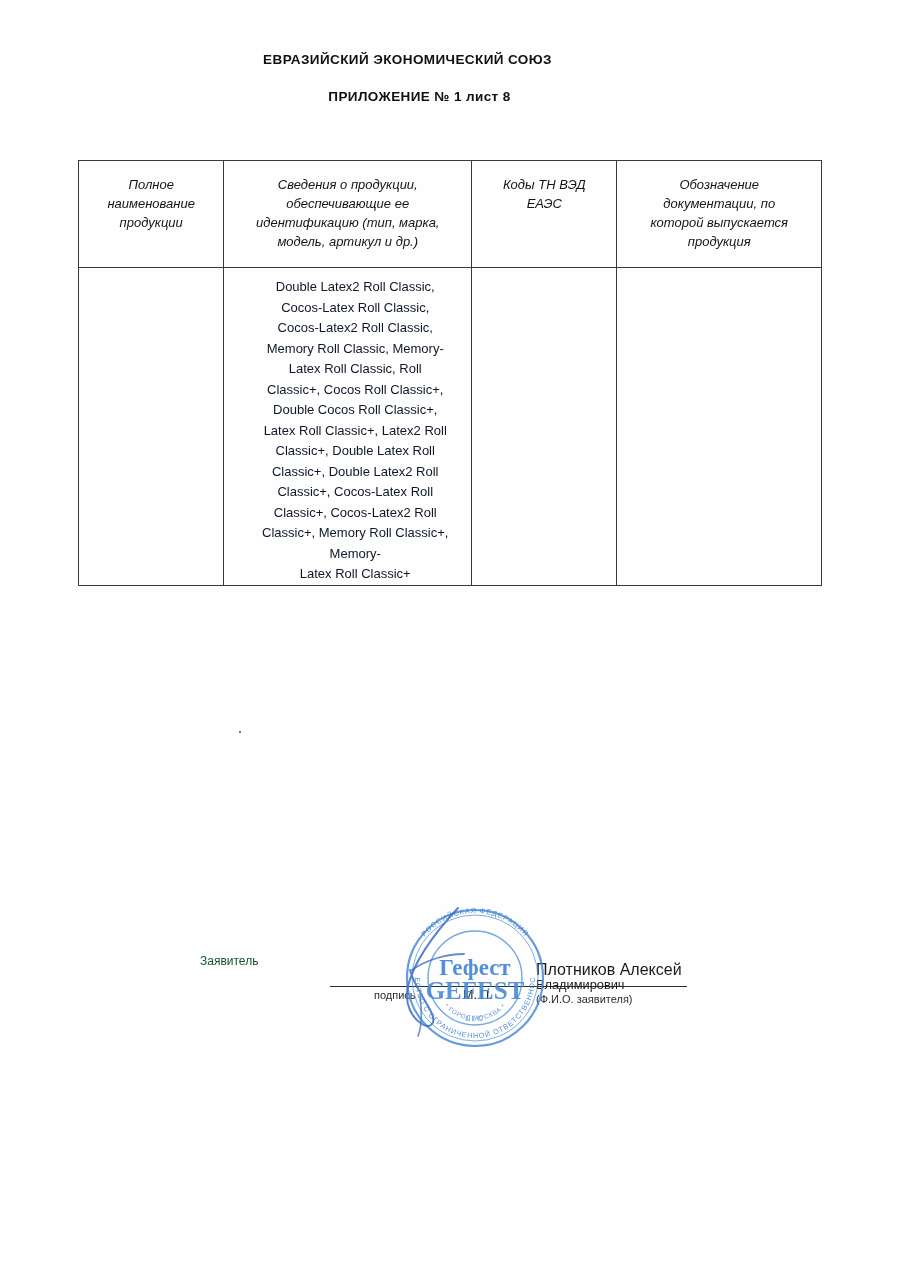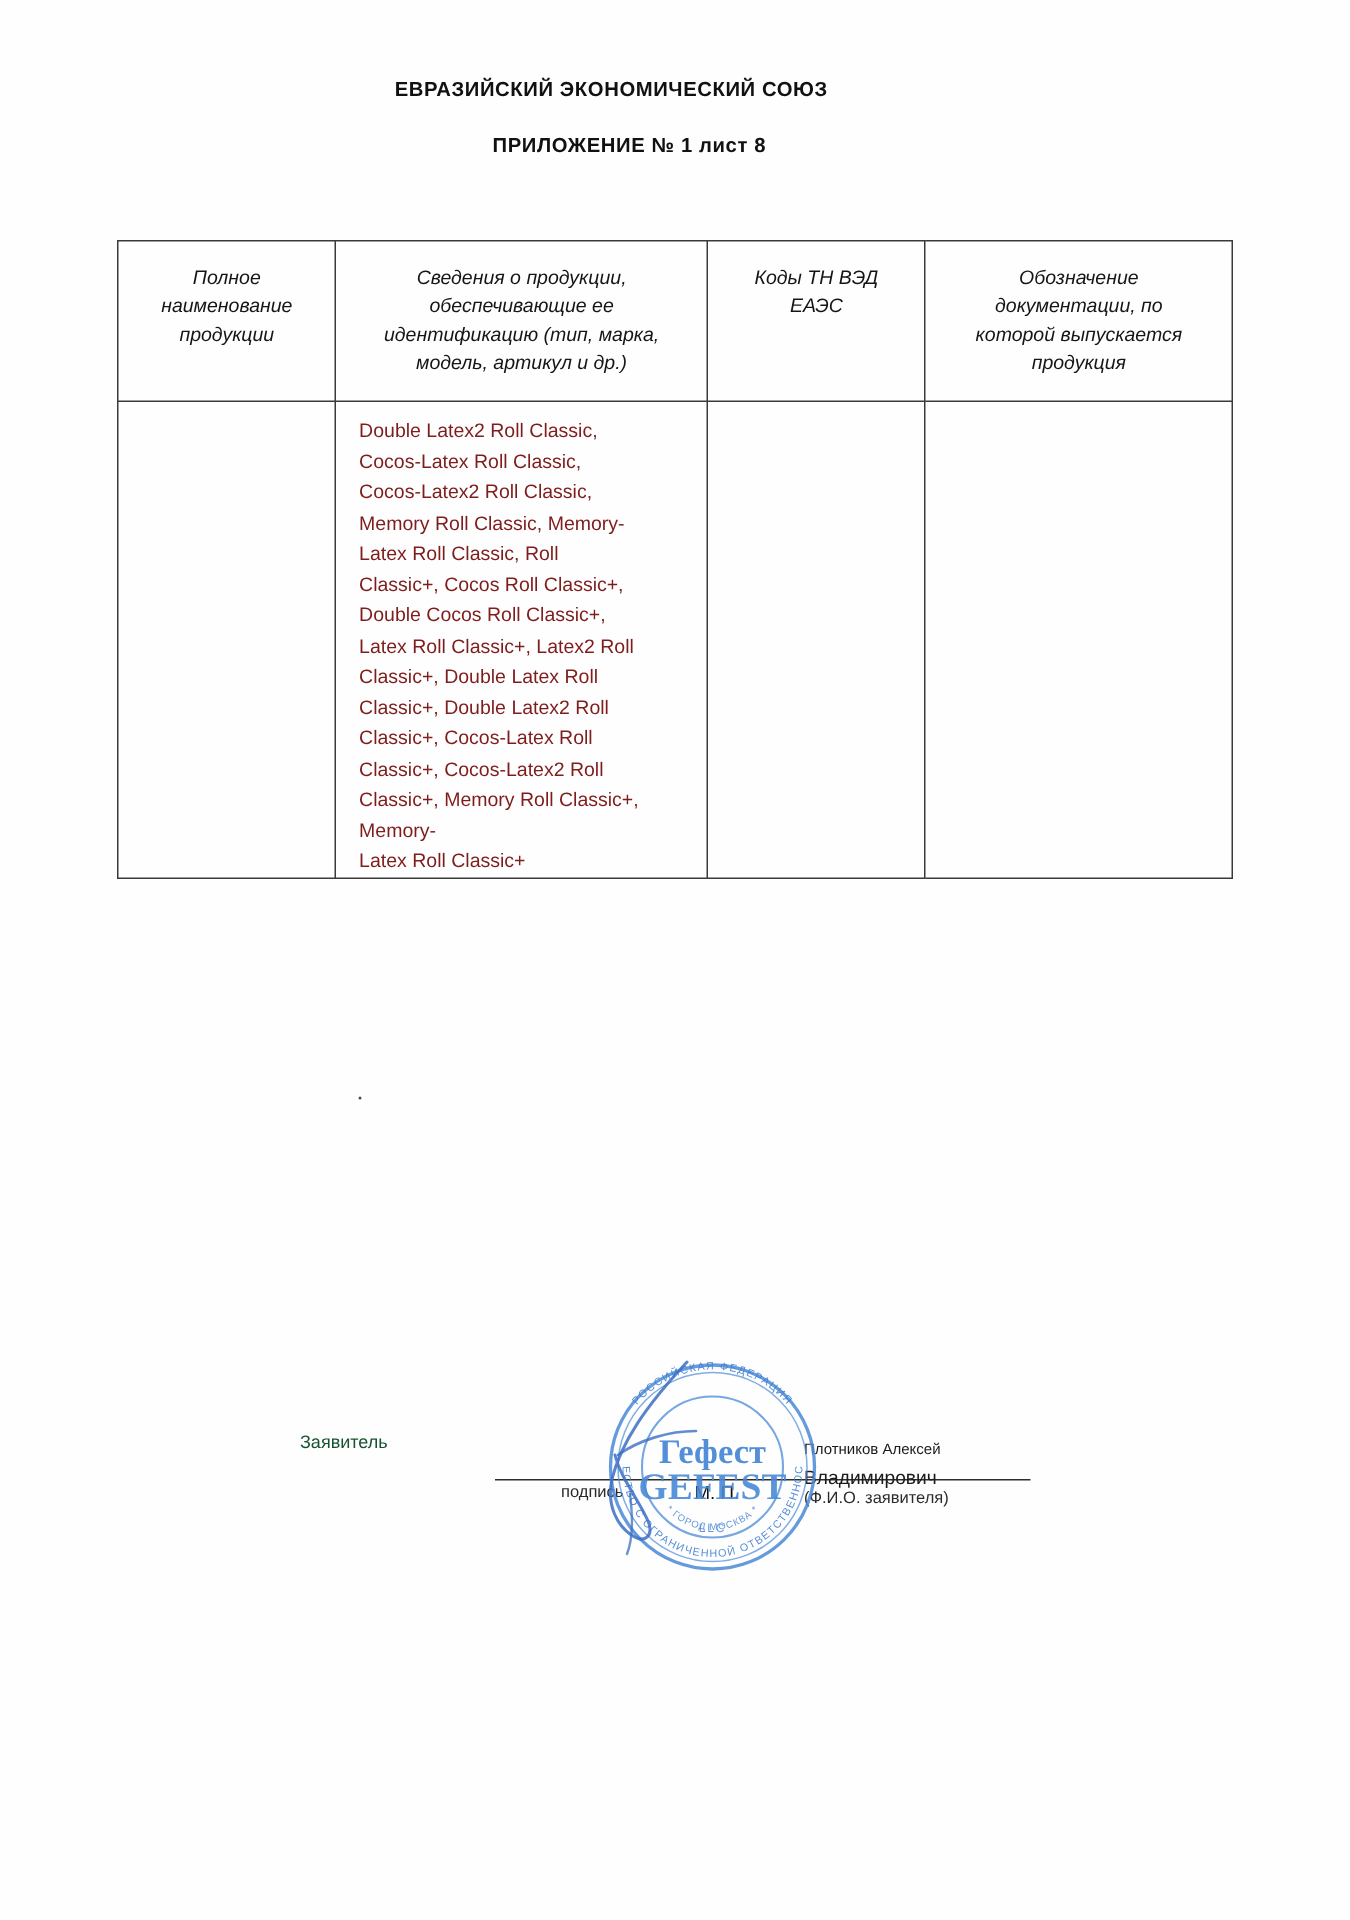--- a/index.html
+++ b/index.html
@@ -68,21 +68,22 @@
   .col1 { width: 128px; }
   .col2 { width: 218px; }
   .col3 { width: 128px; }
   .col4 { width: 180px; }
 
   .body-cell {
     height: 290px;
     padding: 8px 10px 8px 12px;
     font-size: 13px;
     line-height: 20.5px;
-    color: #7f1d1d;
+    color: #0f172a;
+    text-align: center;
   }
   .body-cell.prodlist {
     white-space: pre-line;
     padding-left: 15px;
     padding-top: 9px;
   }
 
   
   .scan-dot {
     position: absolute;
@@ -123,21 +124,21 @@
     left: 463px;
     top: 988px;
     font-size: 12.5px;
     color: #111;
     font-weight: 400;
   }
   .name-top {
     position: absolute;
     left: 536px;
     top: 961px;
-    font-size: 10px;
+    font-size: 16px;
     color: #1b1b1b;
   }
   .name-bottom {
     position: absolute;
     left: 536px;
     top: 977px;
     font-size: 12.8px;
     color: #1b1b1b;
   }
   .fio-caption {

